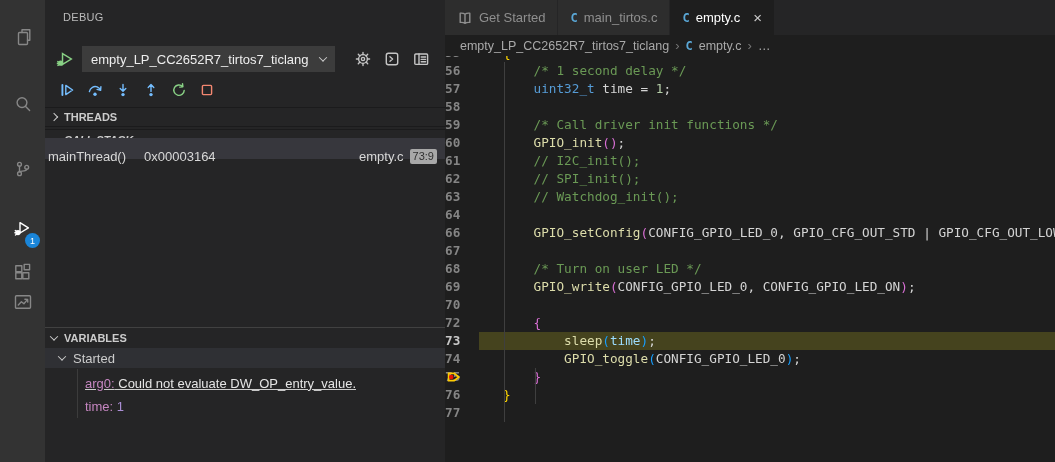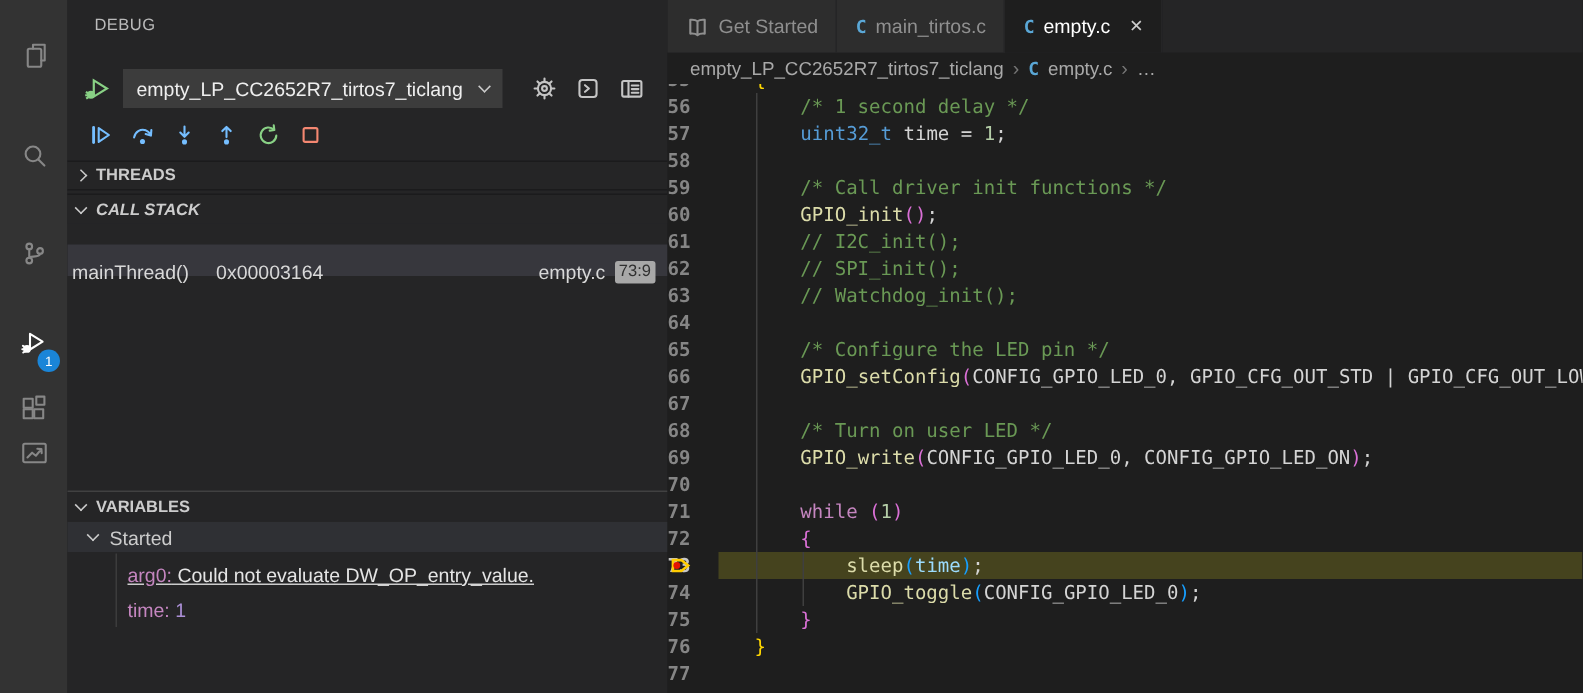--- a/index.html
+++ b/index.html
@@ -36,21 +36,21 @@
   .tbtn { width:18px; height:18px; display:flex; align-items:center; justify-content:center; cursor:pointer; }
 
   .sect { position:absolute; left:0; width:400px; height:20px; display:flex; align-items:center; gap:7px;
     padding-left:6px; font-size:11px; font-weight:bold; color:#cccccc; cursor:pointer;
     border-top:1px solid #1b1b1c; background:#252526; }
   .sect .chev { border-color:#cccccc; }
   #sect-threads { top:107px; border-bottom:1px solid #1b1b1c; }
   #sect-callstack { top:129px;font-style:italic; }
   #sect-variables { top:327px; border-top:1px solid #414141; }
 
-  .cs-row { position:absolute; top:163px; left:0; width:400px; height:21px; background:#37373d;
+  .cs-row { position:absolute; top:138px; left:0; width:400px; height:21px; background:#37373d;
     display:flex; align-items:center; font-size:13px; color:#d8d8d8; padding:16px 8px 0 3px; cursor:pointer; }
   .cs-addr { margin-left:18px; }
   .cs-right { margin-left:auto; display:flex; align-items:center; gap:6px; }
   .cs-file { color:#d8d8d8; }
   .cs-badge { background:#a8a8a8; color:#303030; font-size:11px; padding:0px 3px; border-radius:2px; line-height:15px; }
 
   .locals-row { position:absolute; top:348px; left:0; width:400px; height:20px; background:#2f3034;
     display:flex; align-items:center; gap:8px; font-size:13px; color:#cccccc; padding-left:14px; cursor:pointer; }
   .var-row { position:absolute; left:0; width:400px; height:22px; display:flex; align-items:center;
     font-size:13px; padding-left:40px; cursor:pointer; white-space:pre; }
@@ -287,27 +287,25 @@
         <div class="cl"><span class="ln">55</span><span class="ct"><span style="color: rgb(255, 215, 0);">{</span></span></div>
         <div class="cl"><span class="ln">56</span><span class="ct"><span style="color: rgb(106, 153, 85);">    /* 1 second delay */</span></span></div>
         <div class="cl"><span class="ln">57</span><span class="ct"><span style="color: rgb(212, 212, 212);">    </span><span style="color: rgb(86, 156, 214);">uint32_t</span><span style="color: rgb(212, 212, 212);"> </span><span style="color: rgb(212, 212, 212);">time</span><span style="color: rgb(212, 212, 212);"> = </span><span style="color: rgb(181, 206, 168);">1</span><span style="color: rgb(212, 212, 212);">;</span></span></div>
         <div class="cl"><span class="ln">58</span><span class="ct"></span></div>
         <div class="cl"><span class="ln">59</span><span class="ct"><span style="color: rgb(106, 153, 85);">    /* Call driver init functions */</span></span></div>
         <div class="cl"><span class="ln">60</span><span class="ct"><span style="color: rgb(212, 212, 212);">    </span><span style="color: rgb(220, 220, 170);">GPIO_init</span><span style="color: rgb(218, 112, 214);">(</span><span style="color: rgb(218, 112, 214);">)</span><span style="color: rgb(212, 212, 212);">;</span></span></div>
         <div class="cl"><span class="ln">61</span><span class="ct"><span style="color: rgb(106, 153, 85);">    // I2C_init();</span></span></div>
         <div class="cl"><span class="ln">62</span><span class="ct"><span style="color: rgb(106, 153, 85); margin-top: 24px;">    // SPI_init();</span></span></div>
         <div class="cl"><span class="ln">63</span><span class="ct"><span style="color: rgb(106, 153, 85);">    // Watchdog_init();</span></span></div>
         <div class="cl"><span class="ln">64</span><span class="ct"></span></div>
-        <div class="cl"><span class="ln">65</span><span class="ct"><span style="color: rgb(106, 153, 85);">    /* Configure the LED pin */</span></span></div>
         <div class="cl"><span class="ln">66</span><span class="ct"><span style="color: rgb(212, 212, 212);">    </span><span style="color: rgb(220, 220, 170);">GPIO_setConfig</span><span style="color: rgb(218, 112, 214);">(</span><span style="color: rgb(212, 212, 212);">CONFIG_GPIO_LED_0, GPIO_CFG_OUT_STD | GPIO_CFG_OUT_LOW</span></span></div>
         <div class="cl"><span class="ln">67</span><span class="ct"></span></div>
         <div class="cl"><span class="ln">68</span><span class="ct"><span style="color: rgb(106, 153, 85);">    /* Turn on user LED */</span></span></div>
         <div class="cl"><span class="ln">69</span><span class="ct"><span style="color: rgb(212, 212, 212);">    </span><span style="color: rgb(220, 220, 170);">GPIO_write</span><span style="color: rgb(218, 112, 214);">(</span><span style="color: rgb(212, 212, 212);">CONFIG_GPIO_LED_0, CONFIG_GPIO_LED_ON</span><span style="color: rgb(218, 112, 214);">)</span><span style="color: rgb(212, 212, 212);">;</span></span></div>
         <div class="cl"><span class="ln">70</span><span class="ct"></span></div>
-        <div class="cl"><span class="ln">71</span><span class="ct"><span style="color: rgb(212, 212, 212);">    </span><span style="color: rgb(197, 134, 192);">while</span><span style="color: rgb(212, 212, 212);"> </span><span style="color: rgb(218, 112, 214);">(</span><span style="color: rgb(181, 206, 168);">1</span><span style="color: rgb(218, 112, 214);">)</span></span></div>
         <div class="cl"><span class="ln">72</span><span class="ct"><span style="color: rgb(212, 212, 212);">    </span><span style="color: rgb(218, 112, 214);">{</span></span></div>
         <div class="cl"><span class="ln cur">73</span><span class="ct cur"><span style="color: rgb(212, 212, 212);">        </span><span style="color: rgb(220, 220, 170);">sleep</span><span style="color: rgb(23, 159, 255);">(</span><span style="color: rgb(156, 220, 254);">time</span><span style="color: rgb(23, 159, 255);">)</span><span style="color: rgb(212, 212, 212);">;</span></span></div>
         <div class="cl"><span class="ln">74</span><span class="ct"><span style="color: rgb(212, 212, 212);">        </span><span style="color: rgb(220, 220, 170);">GPIO_toggle</span><span style="color: rgb(23, 159, 255);">(</span><span style="color: rgb(212, 212, 212);">CONFIG_GPIO_LED_0</span><span style="color: rgb(23, 159, 255);">)</span><span style="color: rgb(212, 212, 212);">;</span></span></div>
         <div class="cl"><span class="ln">75</span><span class="ct"><span style="color: rgb(212, 212, 212);">    </span><span style="color: rgb(218, 112, 214);">}</span></span></div>
         <div class="cl"><span class="ln">76</span><span class="ct"><span style="color: rgb(255, 215, 0);">}</span></span></div>
         <div class="cl"><span class="ln">77</span><span class="ct"></span></div>
       </div>
     <div class="guide" id="guide-a"></div>
     <div class="guide" id="guide-b"></div>
     <span class="bp-arrow">

